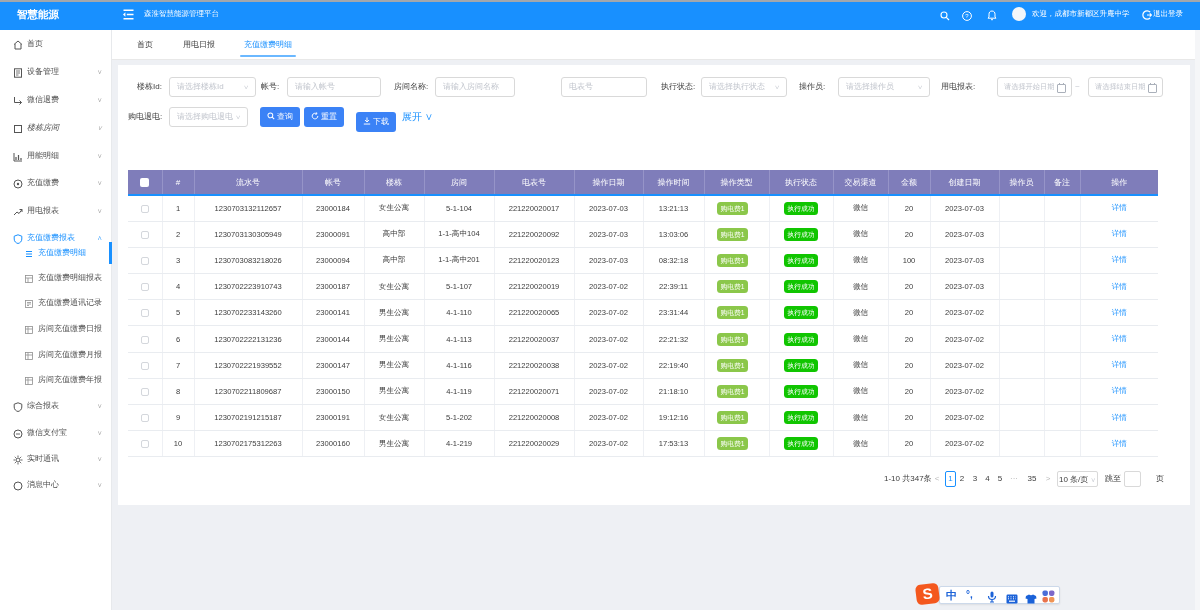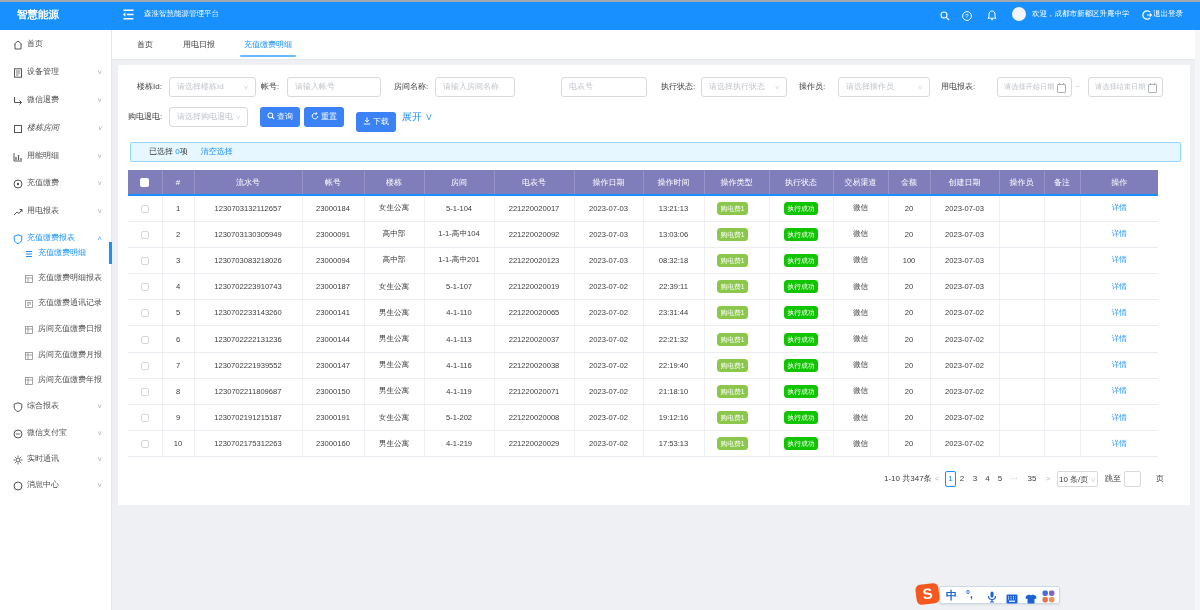--- a/index.html
+++ b/index.html
@@ -318,21 +318,20 @@
         <path d="M6.5 6.5 L9 9" stroke="#fff" stroke-width="1.3"></path>
       </svg> 查询</div>
   <div class="btn" style="left:186px;top:42px;width:40px;"><svg width="8" height="8" viewBox="0 0 10 10" style="vertical-align:-0.5px;">
         <path d="M8.5 5 A3.5 3.5 0 1 1 7 2.2 M7 0.5 L7.3 2.5 L5.3 2.8" stroke="#fff" fill="none" stroke-width="1.2"></path>
       </svg> 重置</div>
   <div class="btn" style="left:238px;top:47px;width:40px;"><svg width="8" height="8" viewBox="0 0 10 10" style="vertical-align:-0.5px;">
         <path d="M5 0.5 V6 M2.5 3.8 L5 6.3 L7.5 3.8 M1 8.8 H9" stroke="#fff" fill="none" stroke-width="1.2"></path>
       </svg> 下载</div>
   <div id="expand" style="left:284px;top:42px;">展开 ∨</div>
 
-  <div id="alert"><span style="margin-left:18px;">已选择 <span class="lnk">0</span>项</span><span class="lnk" style="margin-left:13px;">清空选择</span></div>
 
   <table id="tbl">
     <colgroup>
         <col style="width:34px">
         <col style="width:32px">
         <col style="width:108px">
         <col style="width:62px">
         <col style="width:60px">
         <col style="width:70px">
         <col style="width:80px">

